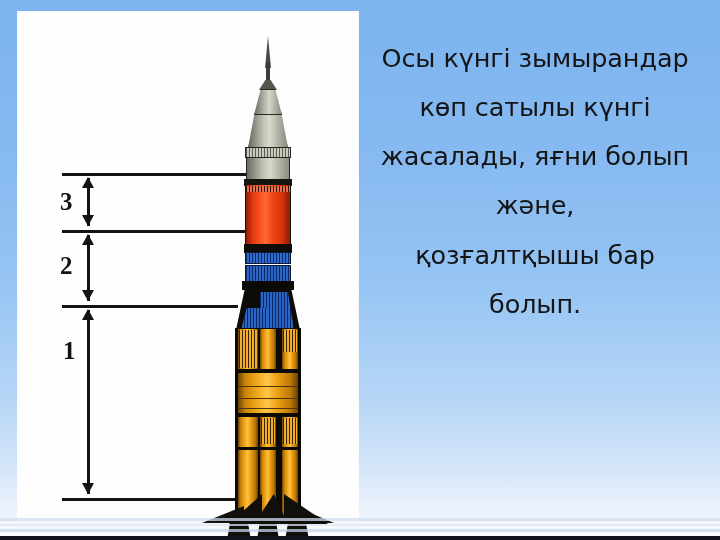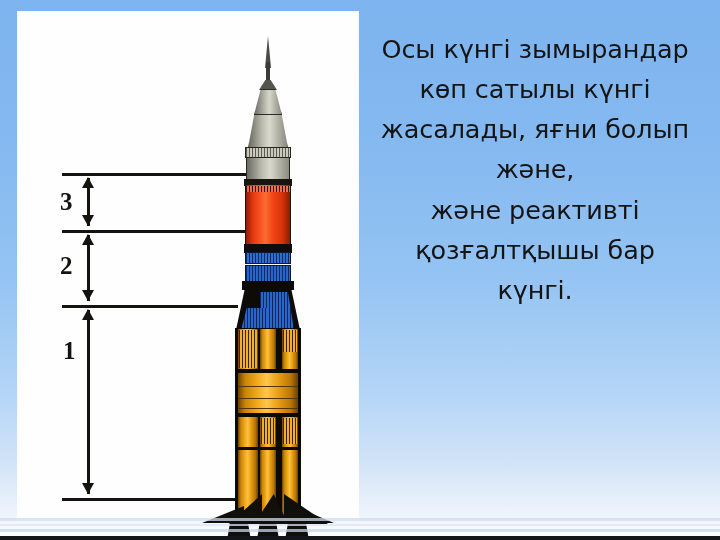--- a/index.html
+++ b/index.html
@@ -342,21 +342,21 @@
     top: 26px;
     width: 346px;
     text-align: center;
     font-family: "DejaVu Sans", sans-serif;
     font-size: 25.5px;
     line-height: 1.30;
     color: #141414;
     letter-spacing: -0.1px;
   }
   .text-block p {
-    margin: 7px;
+    margin: 16px;
   }
 </style>
 </head>
 <body>
 
 <div class="slide">
 
   <div class="image-panel">
 
     <div class="leader l3"></div>
@@ -435,23 +435,22 @@
       <div class="nozzle nz2"></div>
       <div class="nozzle nz3"></div>
     </div>
   </div>
 
   <div class="text-block">
     <p>Осы күнгі зымырандар</p>
     <p>көп сатылы күнгі</p>
     <p>жасалады, яғни болып</p>
     <p>және,</p>
-    <p>және реактивті</p>
     <p>қозғалтқышы бар</p>
-    <p>күнгі.</p>
+    <p>болып.</p>
   </div>
 
   <div class="band-soft band-a"></div>
   <div class="band-soft band-b"></div>
   <div class="band-soft band-c"></div>
   <div class="band-dark"></div>
 
 </div>
 
 </body></html>

